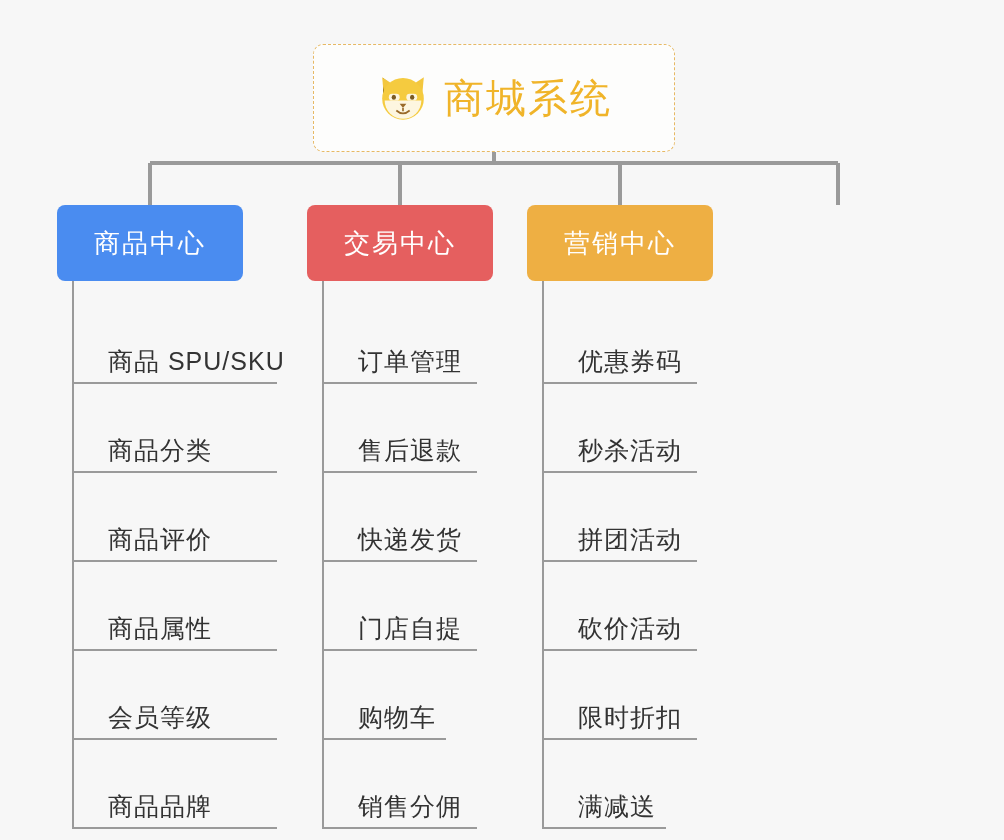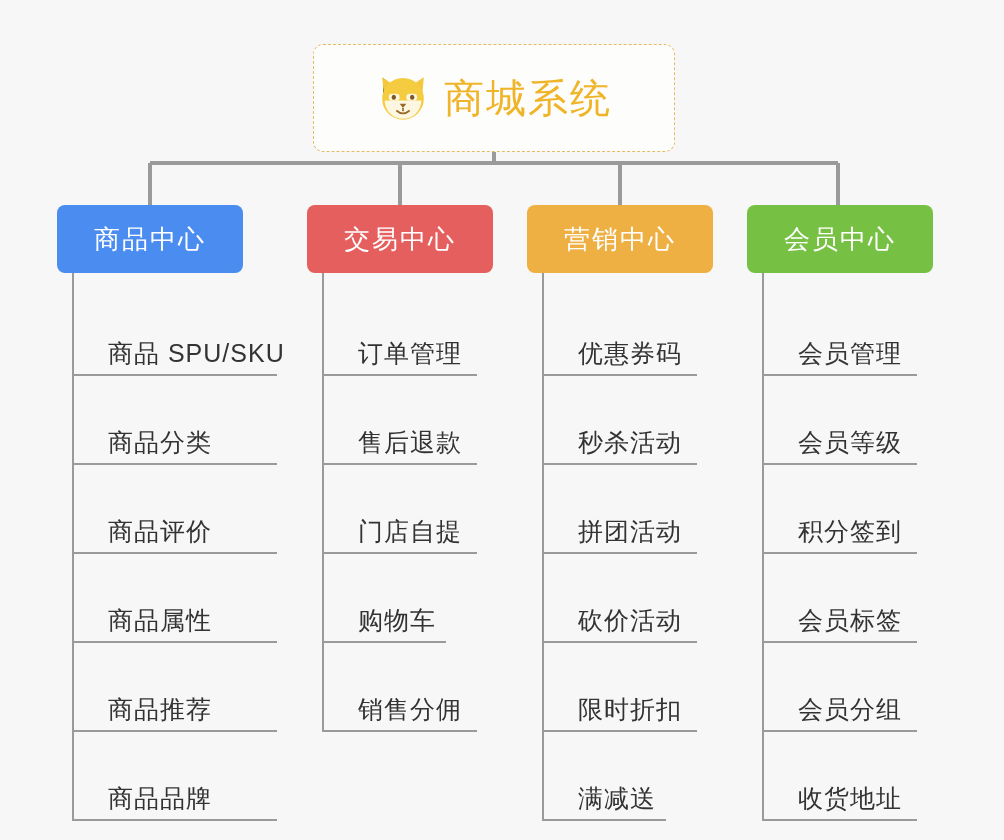--- a/index.html
+++ b/index.html
@@ -66,21 +66,21 @@
     position: absolute;
     top: 205px;
     width: 186px;
   }
   .col-0 { left: 57px; }
   .col-1 { left: 307px; }
   .col-2 { left: 527px; }
   .col-3 { left: 747px; }
 
   .cat-box {
-    height: 68px;
+    height: 76px;
     border-radius: 8px;
     display: flex;
     align-items: center;
     justify-content: center;
     color: #ffffff;
     font-size: 26px;
     letter-spacing: 2px;
     box-sizing: border-box;
   }
   .col-0 .cat-box { width: 186px; }
@@ -167,40 +167,43 @@
       <div class="leaf-item" style="border-bottom-color: rgb(154, 154, 154);">
         <span class="leaf-label">商品分类</span>
       </div>
       <div class="leaf-item" style="border-bottom-color: rgb(154, 154, 154); text-align: right;">
         <span class="leaf-label">商品评价</span>
       </div>
       <div class="leaf-item" style="border-bottom-color: rgb(154, 154, 154);">
         <span class="leaf-label">商品属性</span>
       </div>
       <div class="leaf-item" style="border-bottom-color: rgb(154, 154, 154);">
-        <span class="leaf-label">商品推荐</span>
+        <span class="leaf-label">会员等级</span>
       </div>
       <div class="leaf-item" style="border-bottom-color: rgb(154, 154, 154);">
         <span class="leaf-label">商品品牌</span>
       </div>
     </div>
   </div>
 
   <div class="column col-1">
     <div class="cat-box" style="background: rgb(229, 95, 95);">
       <span>交易中心</span>
     </div>
     <div class="leaf-list" style="border-left-color: rgb(154, 154, 154);">
       <div class="leaf-item" style="border-bottom-color: rgb(154, 154, 154);">
         <span class="leaf-label">订单管理</span>
       </div>
       <div class="leaf-item" style="border-bottom-color: rgb(154, 154, 154);">
         <span class="leaf-label">售后退款</span>
       </div>
       <div class="leaf-item" style="border-bottom-color: rgb(154, 154, 154);">
+        <span class="leaf-label">快递发货</span>
+      </div>
+      <div class="leaf-item" style="border-bottom-color: rgb(154, 154, 154);">
         <span class="leaf-label">门店自提</span>
       </div>
       <div class="leaf-item w-short" style="border-bottom-color: rgb(154, 154, 154);">
         <span class="leaf-label">购物车</span>
       </div>
       <div class="leaf-item" style="border-bottom-color: rgb(154, 154, 154);">
         <span class="leaf-label">销售分佣</span>
       </div>
     </div>
   </div>
@@ -224,39 +227,14 @@
       </div>
       <div class="leaf-item" style="border-bottom-color: rgb(154, 154, 154);">
         <span class="leaf-label">限时折扣</span>
       </div>
       <div class="leaf-item w-short" style="border-bottom-color: rgb(154, 154, 154);">
         <span class="leaf-label">满减送</span>
       </div>
     </div>
   </div>
 
-  <div class="column col-3">
-    <div class="cat-box" style="background: rgb(118, 193, 67);">
-      <span>会员中心</span>
-    </div>
-    <div class="leaf-list" style="border-left-color: rgb(154, 154, 154);">
-      <div class="leaf-item" style="border-bottom-color: rgb(154, 154, 154);">
-        <span class="leaf-label">会员管理</span>
-      </div>
-      <div class="leaf-item" style="border-bottom-color: rgb(154, 154, 154);">
-        <span class="leaf-label">会员等级</span>
-      </div>
-      <div class="leaf-item" style="border-bottom-color: rgb(154, 154, 154);">
-        <span class="leaf-label">积分签到</span>
-      </div>
-      <div class="leaf-item" style="border-bottom-color: rgb(154, 154, 154);">
-        <span class="leaf-label">会员标签</span>
-      </div>
-      <div class="leaf-item" style="border-bottom-color: rgb(154, 154, 154);">
-        <span class="leaf-label">会员分组</span>
-      </div>
-      <div class="leaf-item" style="border-bottom-color: rgb(154, 154, 154);">
-        <span class="leaf-label">收货地址</span>
-      </div>
-    </div>
-  </div>
 
 </div>
 
 </body></html>

